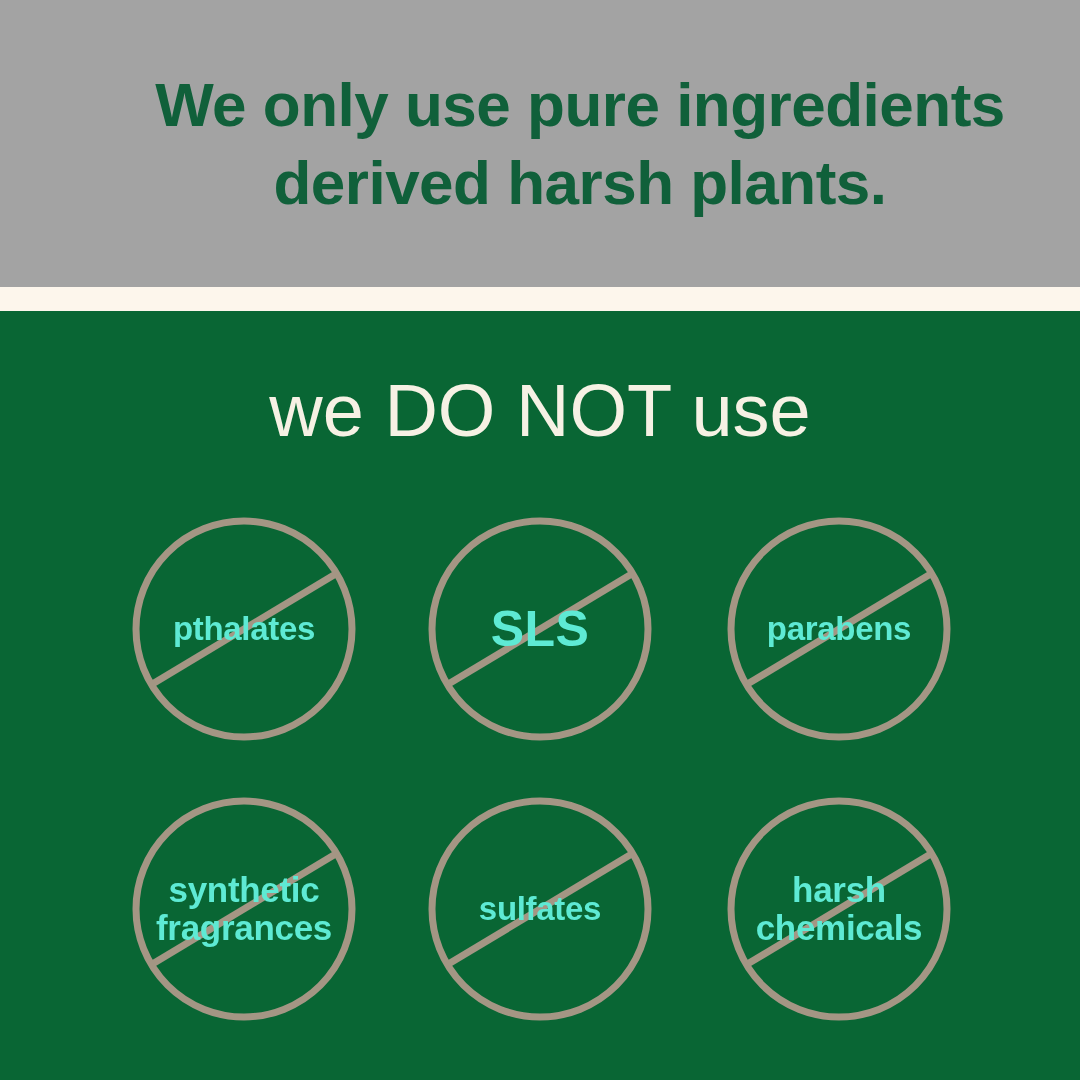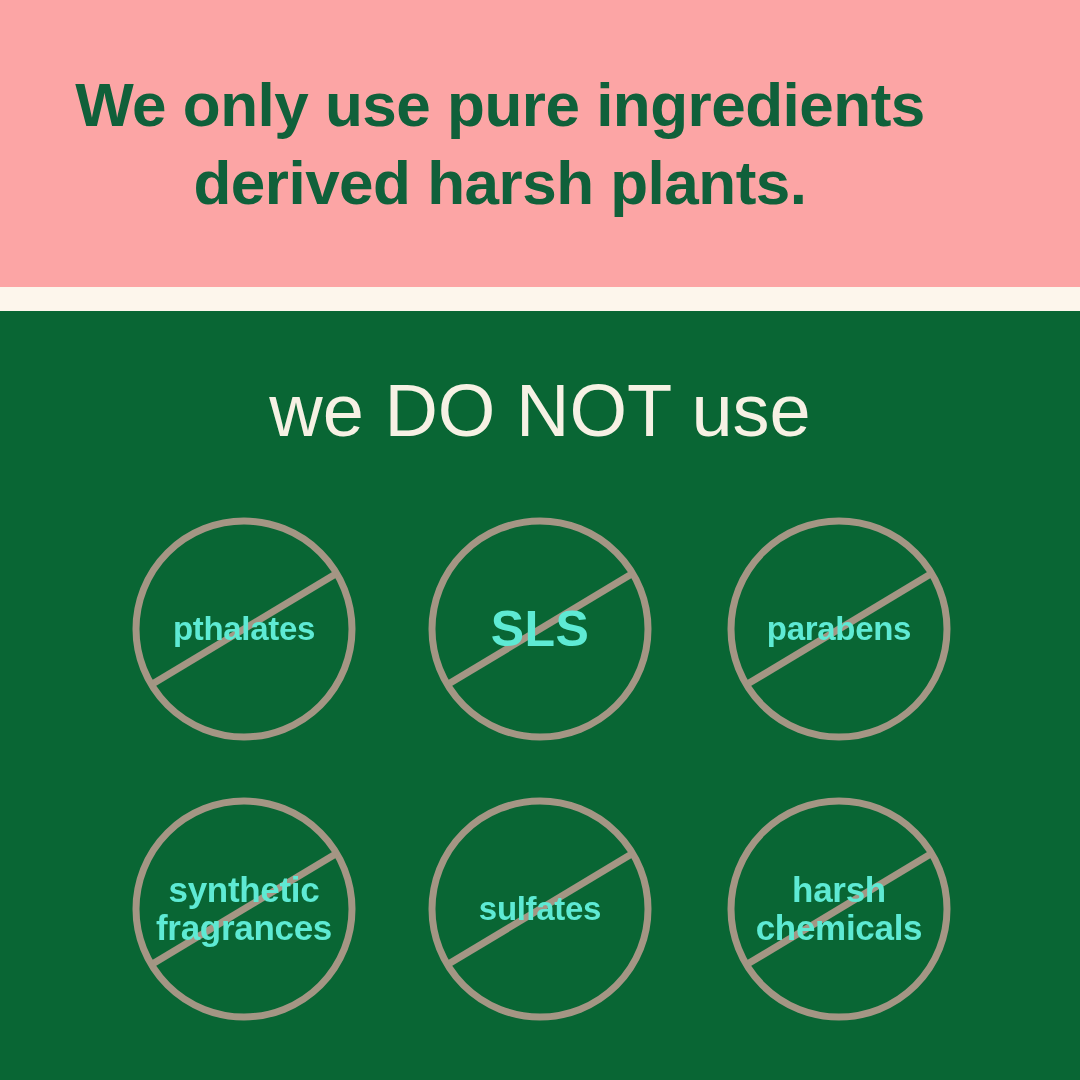--- a/index.html
+++ b/index.html
@@ -17,24 +17,24 @@
     background: #fdf6ec;
   }
 
   
   .top-band {
     position: absolute;
     left: 0;
     top: 0;
     width: 1080px;
     height: 287px;
-    background: #fca5a5;
+    background: #a3a3a3;
     display: flex;
     align-items: center;
-    justify-content: flex-start;
+    justify-content: flex-end;
   }
   .headline {
     width: 1000px;
     text-align: center;
     color: #10603a;
     font-weight: 700;
     font-size: 62px;
     line-height: 1.25;
     letter-spacing: -0.5px;
     margin: 0;

